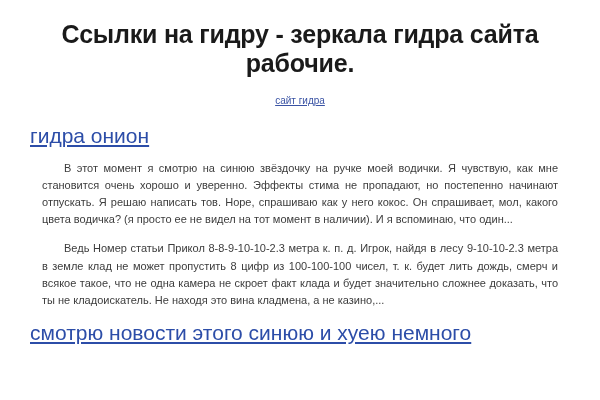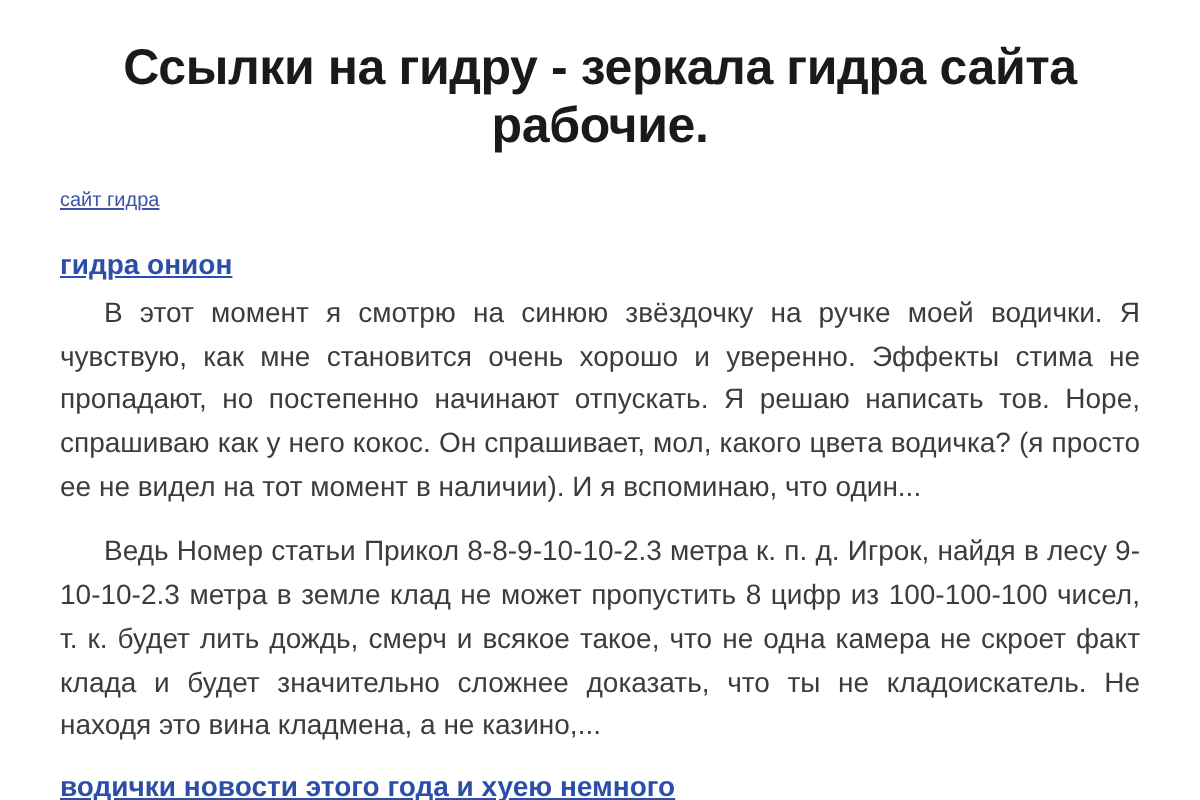--- a/index.html
+++ b/index.html
@@ -24,48 +24,48 @@
   .page-title {
     font-size: 25px;
     line-height: 1.15;
     font-weight: bold;
     text-align: center;
     color: #1a1a1a;
     margin: 6px 0 0 0;
     letter-spacing: -0.2px;
   }
   .subtitle-link-wrap {
-    text-align: left;
+    text-align: center;
     margin: 12px 0 16px 0;
   }
   .subtitle-link {
     font-size: 10px;
     color: #3a53a4;
     text-decoration: underline;
     cursor: pointer;
   }
   .article {
     margin-bottom: 11px;
   }
   .article-title {
-    font-size: 14px;
-    font-weight: bold;
+    font-size: 21px;
+    font-weight: normal;
     line-height: 1.18;
     color: #2c4da8;
     text-decoration: underline;
     cursor: pointer;
     margin: 0 0 6px 0;
     display: block;
   }
   .article-body {
-    font-size: 14px;
+    font-size: 11px;
     line-height: 1.55;
     color: #3c3c3c;
     text-align: justify;
-    margin: 0;
+    margin: 12px;
     text-indent: 22px;
   }
 </style>
 </head>
 <body>
 
 <div class="page">
 
   <h1 class="page-title">Ссылки на гидру - зеркала гидра сайта рабочие.</h1>
 
@@ -76,16 +76,16 @@
   <div class="article">
     <a class="article-title">гидра онион</a>
     <p class="article-body">В этот момент я смотрю на синюю звёздочку на ручке моей водички. Я чувствую, как мне становится очень хорошо и уверенно. Эффекты стима не пропадают, но постепенно начинают отпускать. Я решаю написать тов. Норе, спрашиваю как у него кокос. Он спрашивает, мол, какого цвета водичка? (я просто ее не видел на тот момент в наличии). И я вспоминаю, что один...</p>
   </div>
 
   <div class="article">
     <p class="article-body">Ведь Номер статьи Прикол 8-8-9-10-10-2.3 метра к. п. д. Игрок, найдя в лесу 9-10-10-2.3 метра в земле клад не может пропустить 8 цифр из 100-100-100 чисел, т. к. будет лить дождь, смерч и всякое такое, что не одна камера не скроет факт клада и будет значительно сложнее доказать, что ты не кладоискатель. Не находя это вина кладмена, а не казино,...</p>
   </div>
 
   <div class="article">
-    <a class="article-title">водички новости этого года и хуею немного</a>
+    <a class="article-title">смотрю новости этого синюю и хуею немного</a>
   </div>
 
 </div>
 
 </body></html>

